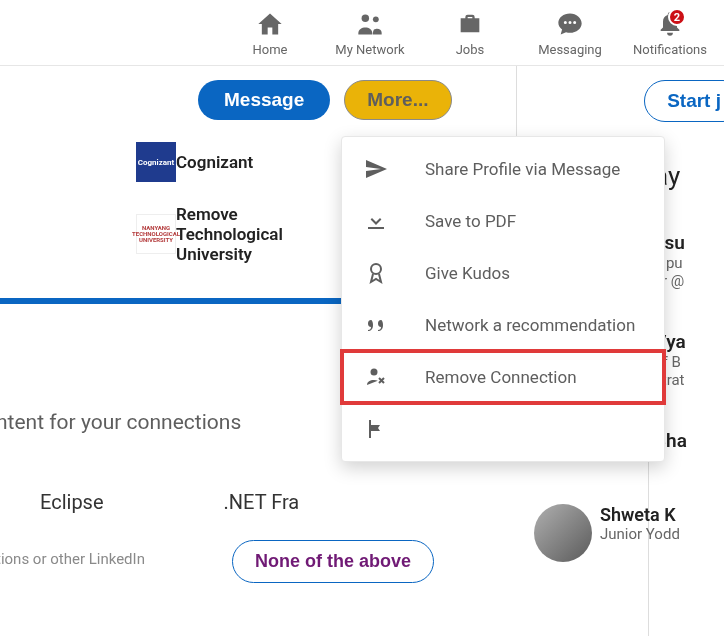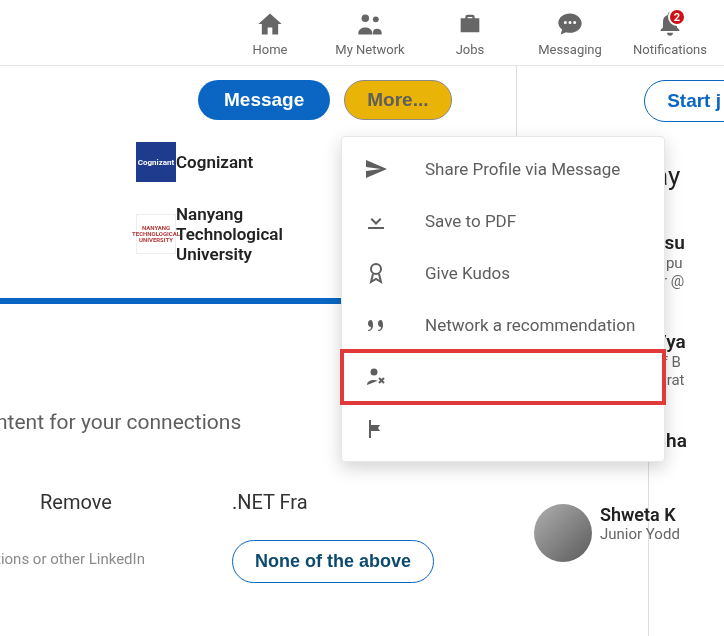--- a/index.html
+++ b/index.html
@@ -179,21 +179,21 @@
   .bottom-text {
     position: absolute;
     top: 484px; left: -4px;
     font-size: 15px; color: #8a8a8a;
   }
 
   .none-btn {
     position: absolute;
     top: 474px; left: 232px;
     border: 1.5px solid #0a66c2;
-    color: #0c4a6e;
+    color: #701a75;
     background: #fff;
     border-radius: 22px;
     padding: 10px 22px;
     font-size: 18px; font-weight: 600;
     cursor: pointer;
   }
 
   
   .right-col {
     position: absolute;
@@ -290,21 +290,21 @@
 
   <button class="cta-start">Start j</button>
 
   <div class="entity-list">
     <div class="entity">
       <div class="logo logo-cognizant">Cognizant</div>
       <span class="entity-name">Cognizant</span>
     </div>
     <div class="entity">
       <div class="logo logo-ntu">NANYANG<br>TECHNOLOGICAL<br>UNIVERSITY</div>
-      <span class="entity-name" style="max-width:160px;">Nanyang Technological University</span>
+      <span class="entity-name" style="max-width:160px;">Remove Technological University</span>
     </div>
   </div>
 
   <div class="dropdown">
     <div class="menu-item">
       <span class="mi-icon">
           <svg viewBox="0 0 24 24">
             <path d="M2 21l21-9L2 3v7l15 2-15 2z"></path>
           </svg>
         </span>
@@ -336,35 +336,36 @@
       <span>Network a recommendation</span>
     </div>
     <div class="menu-item highlight">
       <span class="mi-icon">
           <svg viewBox="0 0 24 24">
             <circle cx="10" cy="7" r="3.5"></circle>
             <path d="M3 20c0-3.3 3.1-5 7-5 1.4 0 2.7.2 3.8.7"></path>
             <path d="M15 13l5 5m0-5l-5 5" stroke="#5e5e5e" stroke-width="2" fill="none"></path>
           </svg>
         </span>
+      <span>Remove Connection</span>
     </div>
     <div class="menu-item">
       <span class="mi-icon">
           <svg viewBox="0 0 24 24">
             <path d="M5 3v18h2v-7h9l-2-3 2-3H7V3z"></path>
           </svg>
         </span>
     </div>
   </div>
 
   <div class="blue-bar"></div>
   <div class="content-prompt">ntent for your connections</div>
 
   <div class="skills-row">
-    <span>Remove</span>
+    <span>Eclipse</span>
     <span>.NET Fra</span>
   </div>
 
   <div class="bottom-text">tions or other LinkedIn</div>
   <button class="none-btn">None of the above</button>
 
   <div class="right-col">
     <div class="rc-head">ay</div>
     <div class="rc-item">
       <span class="rc-name">usu</span>

